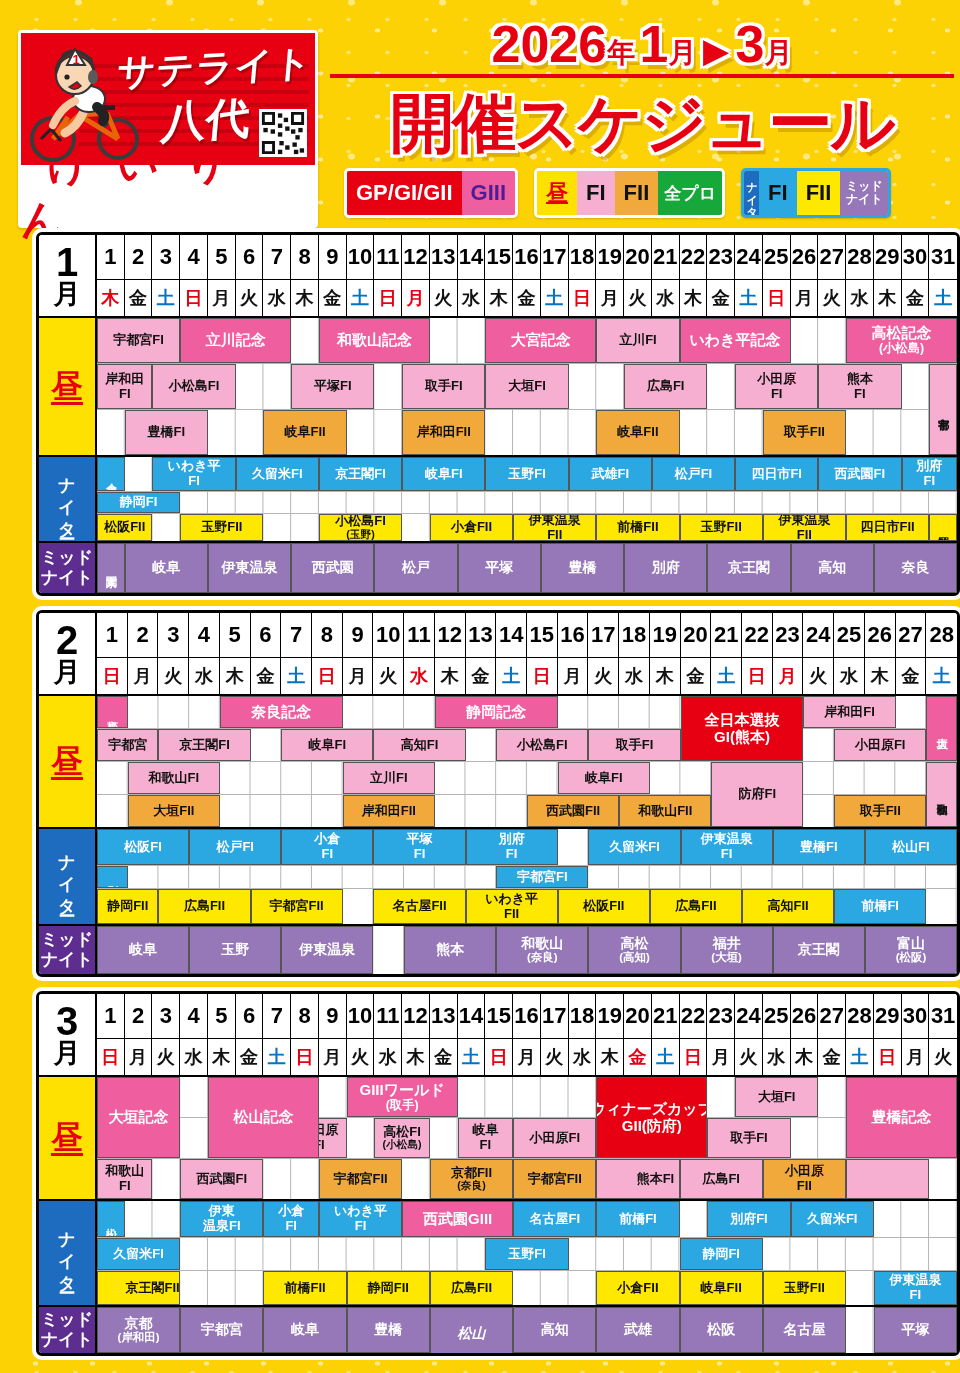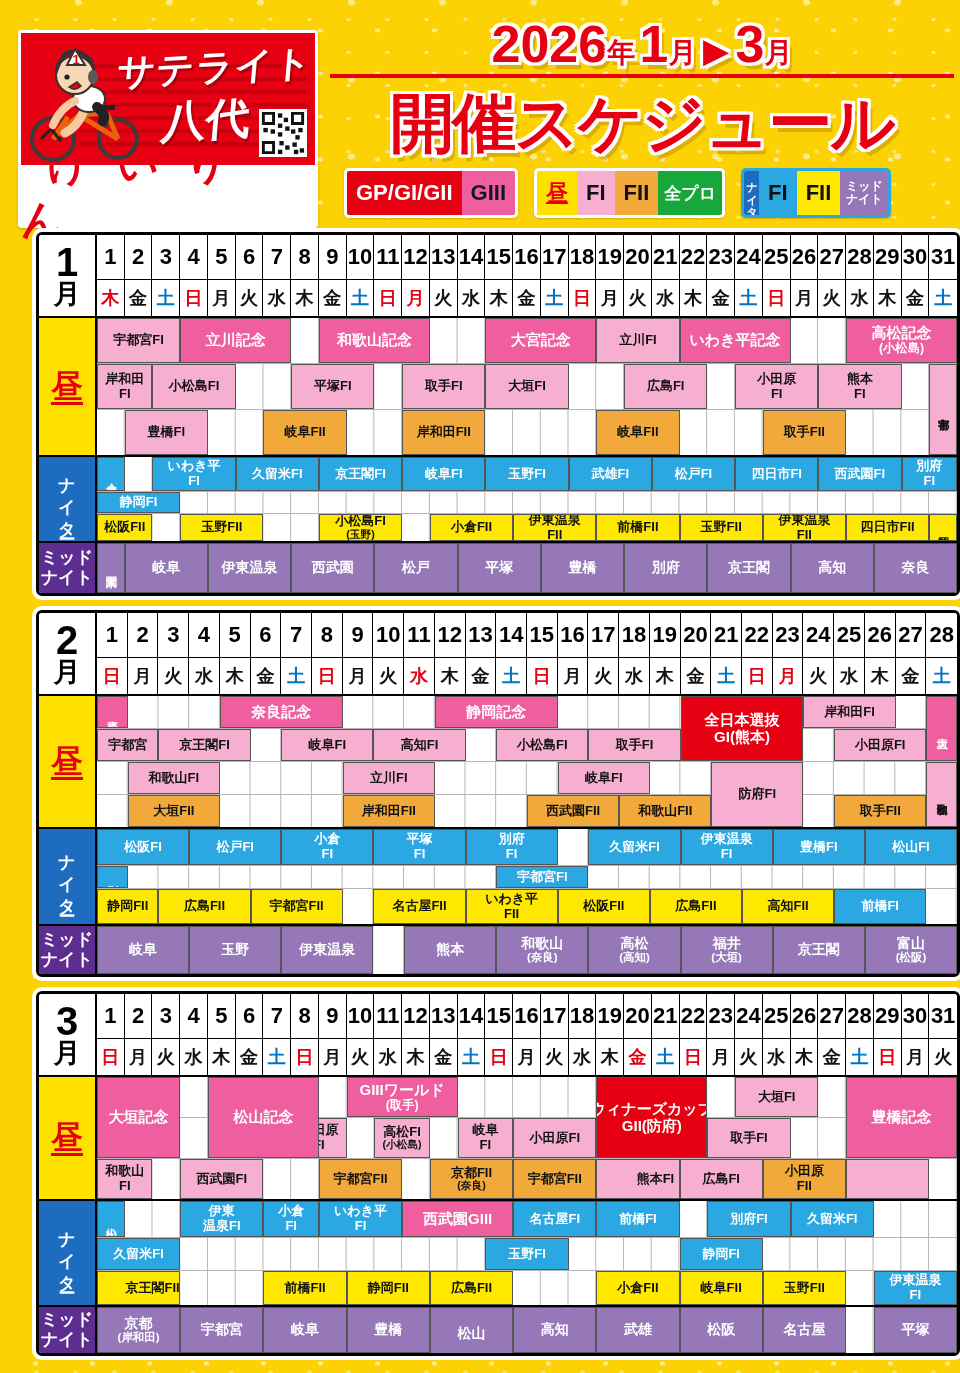--- a/index.html
+++ b/index.html
@@ -44,21 +44,21 @@
     0 -3px 0 #fff,0 3px 0 #fff,-3px 0 0 #fff,3px 0 0 #fff,5px 7px 0 rgba(150,95,0,.3);}
   .rule{position:absolute;left:330px;top:74px;width:624px;height:4px;background:var(--red);}
   .heading{position:absolute;left:318px;top:80px;width:648px;text-align:center;color:var(--red);
     font-weight:bold;font-size:64px;letter-spacing:-2px;}
   .legend{position:absolute;left:344px;top:168px;display:flex;gap:16px;align-items:flex-start;}
   .lg{display:flex;border:3px solid #fff;border-radius:5px;overflow:hidden;height:44px;
     box-shadow:0 1px 2px rgba(120,80,0,.3);}
   .lg.bluebrd{border-color:#2BA7E2;}
   .lgi{display:flex;align-items:center;justify-content:center;font-weight:bold;padding:0 9px;font-size:22px;}
   .lgi.g1{background:var(--red);color:#fff;}
-  .lgi.g3{background:var(--g3);color:#0f172a;}
+  .lgi.g3{background:var(--g3);color:#4c1d95;}
   .lgi.day{background:var(--daylabel);color:var(--red);text-decoration:underline;}
   .lgi.fi{background:var(--fi);color:#111;}
   .lgi.fii{background:var(--fii);color:#111;}
   .lgi.zenpro{background:var(--green);color:#fff;font-size:17px;padding:0 6px;}
   .lgi.nlab{background:var(--nightlabel);color:#fff;font-size:11px;writing-mode:vertical-rl;
     text-orientation:upright;padding:0 2px;line-height:1;}
   .lgi.nfi{background:var(--nfi);color:#111;}
   .lgi.nfii{background:var(--nfii);color:#111;}
   .lgi.mid{background:var(--mid);color:#fff;font-size:12px;width:44px;padding:0 2px;line-height:1.1;
     text-align:center;white-space:pre-line;}
@@ -983,21 +983,21 @@
             </div>
             <div class="ev t-mid" style="left: 9.67742%; width: 9.67742%; height: 46px;">
               <div class="evl">宇都宮</div>
             </div>
             <div class="ev t-mid" style="left: 19.3548%; width: 9.67742%; height: 46px;">
               <div class="evl">岐阜</div>
             </div>
             <div class="ev t-mid" style="left: 29.0323%; width: 9.67742%; height: 46px;">
               <div class="evl">豊橋</div>
             </div>
-            <div class="ev t-mid" style="left: 38.7097%; width: 9.67742%; height: 54px;">
+            <div class="ev t-mid" style="left: 38.7097%; width: 9.67742%; height: 54px; font-style: italic;">
               <div class="evl">松山</div>
             </div>
             <div class="ev t-mid" style="left: 48.3871%; width: 9.67742%; height: 46px;">
               <div class="evl">高知</div>
             </div>
             <div class="ev t-mid" style="left: 58.0645%; width: 9.67742%; height: 46px;">
               <div class="evl">武雄</div>
             </div>
             <div class="ev t-mid" style="left: 67.7419%; width: 9.67742%; height: 46px;">
               <div class="evl">松阪</div>

